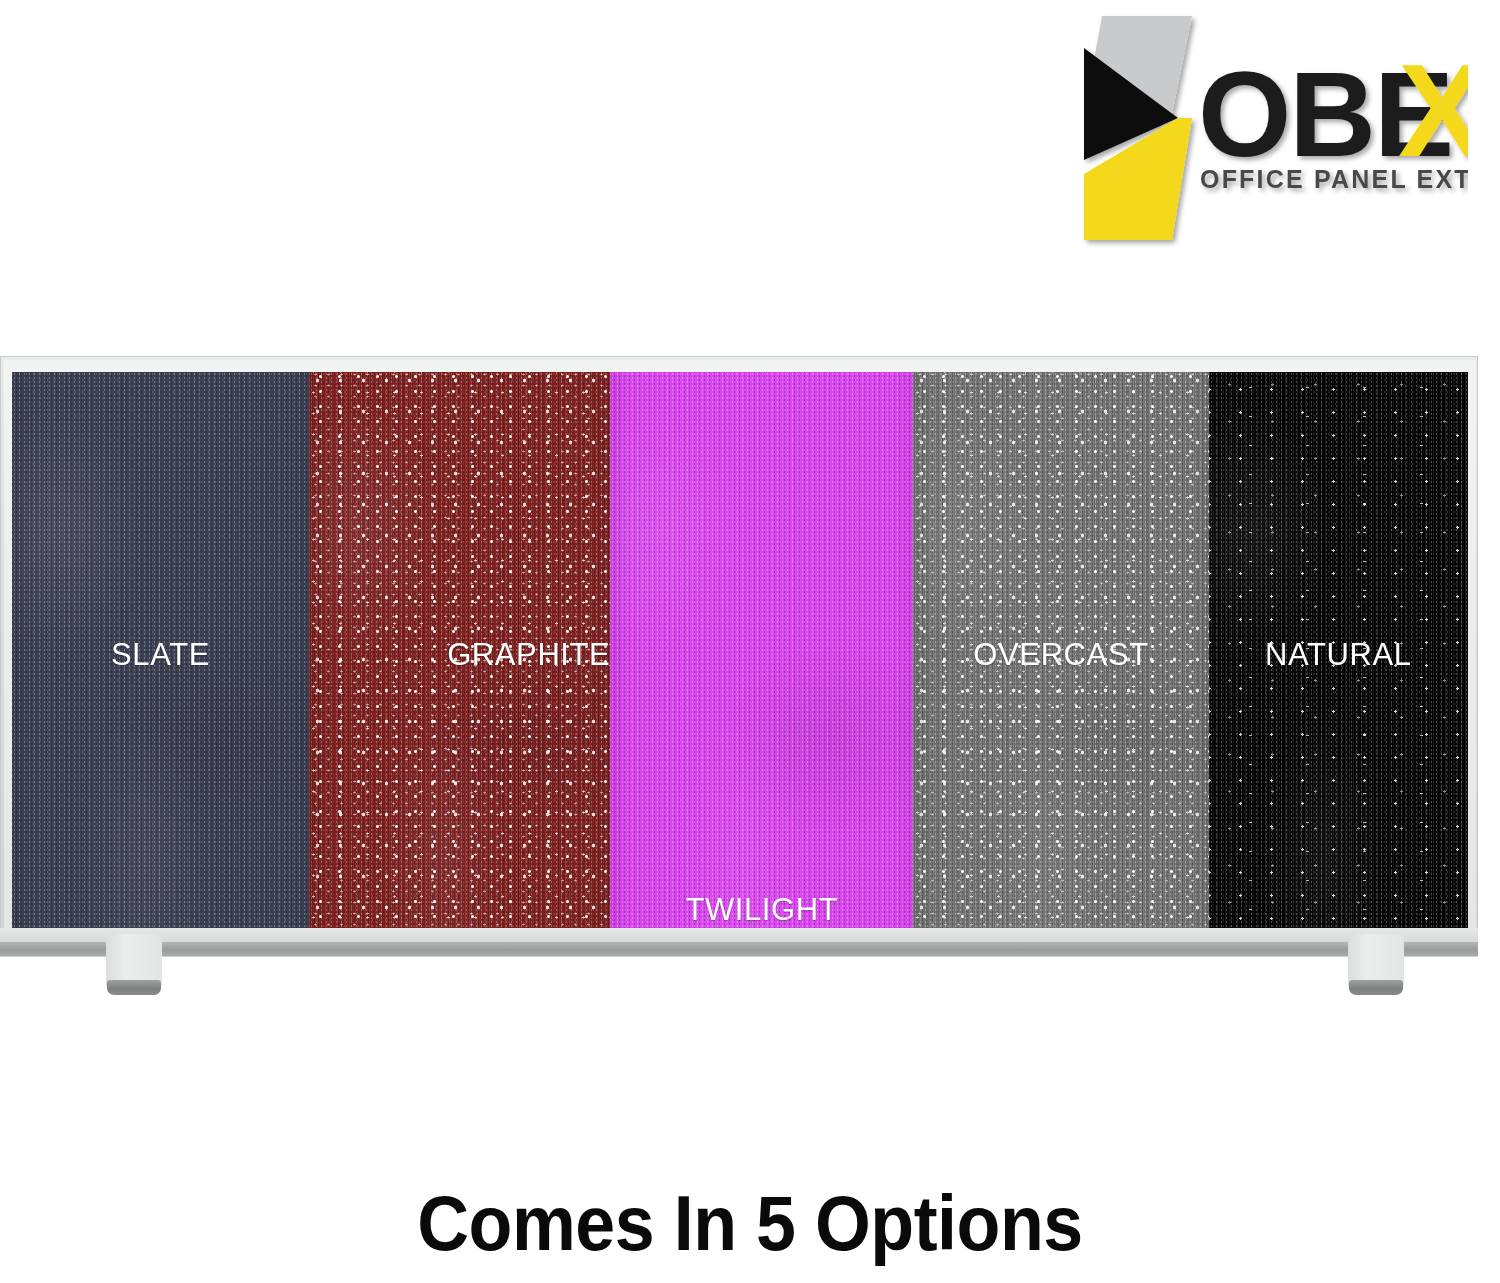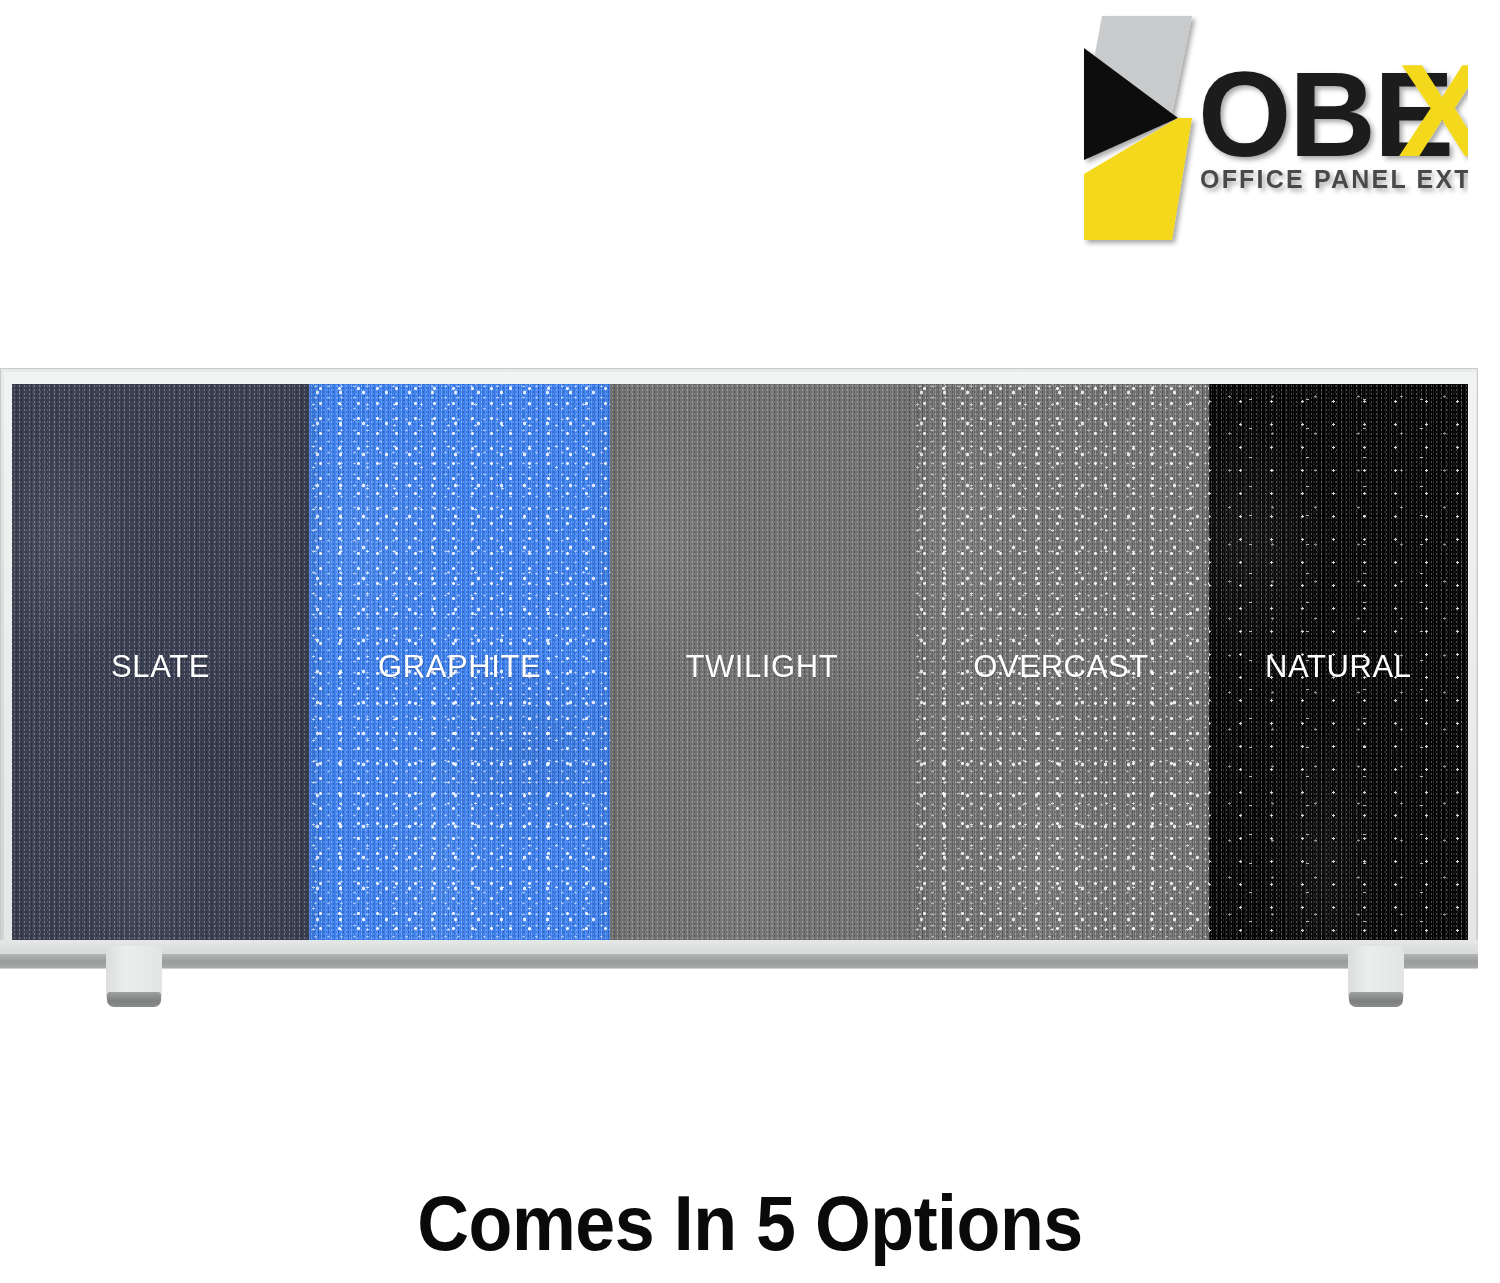--- a/index.html
+++ b/index.html
@@ -24,21 +24,21 @@
     top: 8px;
     width: 400px;
     height: 245px;
   }
   #brand-logo svg { display: block; width: 100%; height: 100%; }
 
   
   #panel {
     position: absolute;
     left: 0px;
-    top: 368px;
+    top: 356px;
     width: 1428px;
     height: 608px;
   }
 
   
   .panel-frame {
     position: absolute;
     left: 0; top: 0;
     width: 1478px;
     height: 592px;
@@ -242,30 +242,30 @@
 
   <div class="fabric-window">
 
     <div class="swatch" style="flex:0 0 20.4%; background:#3c4053;">
       <div class="tex tex-cloud"></div>
       <div class="tex tex-speck"></div>
       <div class="tex tex-vignette"></div>
       <span class="swatch-label">SLATE</span>
     </div>
 
-    <div class="swatch" style="flex:0 0 20.7%; background:#3b82f6;">
+    <div class="swatch" style="flex:0 0 20.7%; background:#7f1d1d;justify-content:flex-end;">
       <div class="tex tex-cloud"></div>
       <div class="tex tex-warp"></div>
       <div class="tex tex-speck"></div>
       <div class="tex tex-fleck-dense"></div>
       <div class="tex tex-vignette"></div>
       <span class="swatch-label">GRAPHITE</span>
     </div>
 
-    <div class="swatch" style="flex:0 0 20.8%; background:#737373;">
+    <div class="swatch" style="flex:0 0 20.8%; background:#d946ef;align-items:flex-end;">
       <div class="tex tex-cloud"></div>
       <div class="tex tex-speck"></div>
       <div class="tex tex-vignette"></div>
       <span class="swatch-label">TWILIGHT</span>
     </div>
 
     <div class="swatch" style="flex:0 0 20.3%; background:#737373;">
       <div class="tex tex-cloud"></div>
       <div class="tex tex-warp"></div>
       <div class="tex tex-speck"></div>

